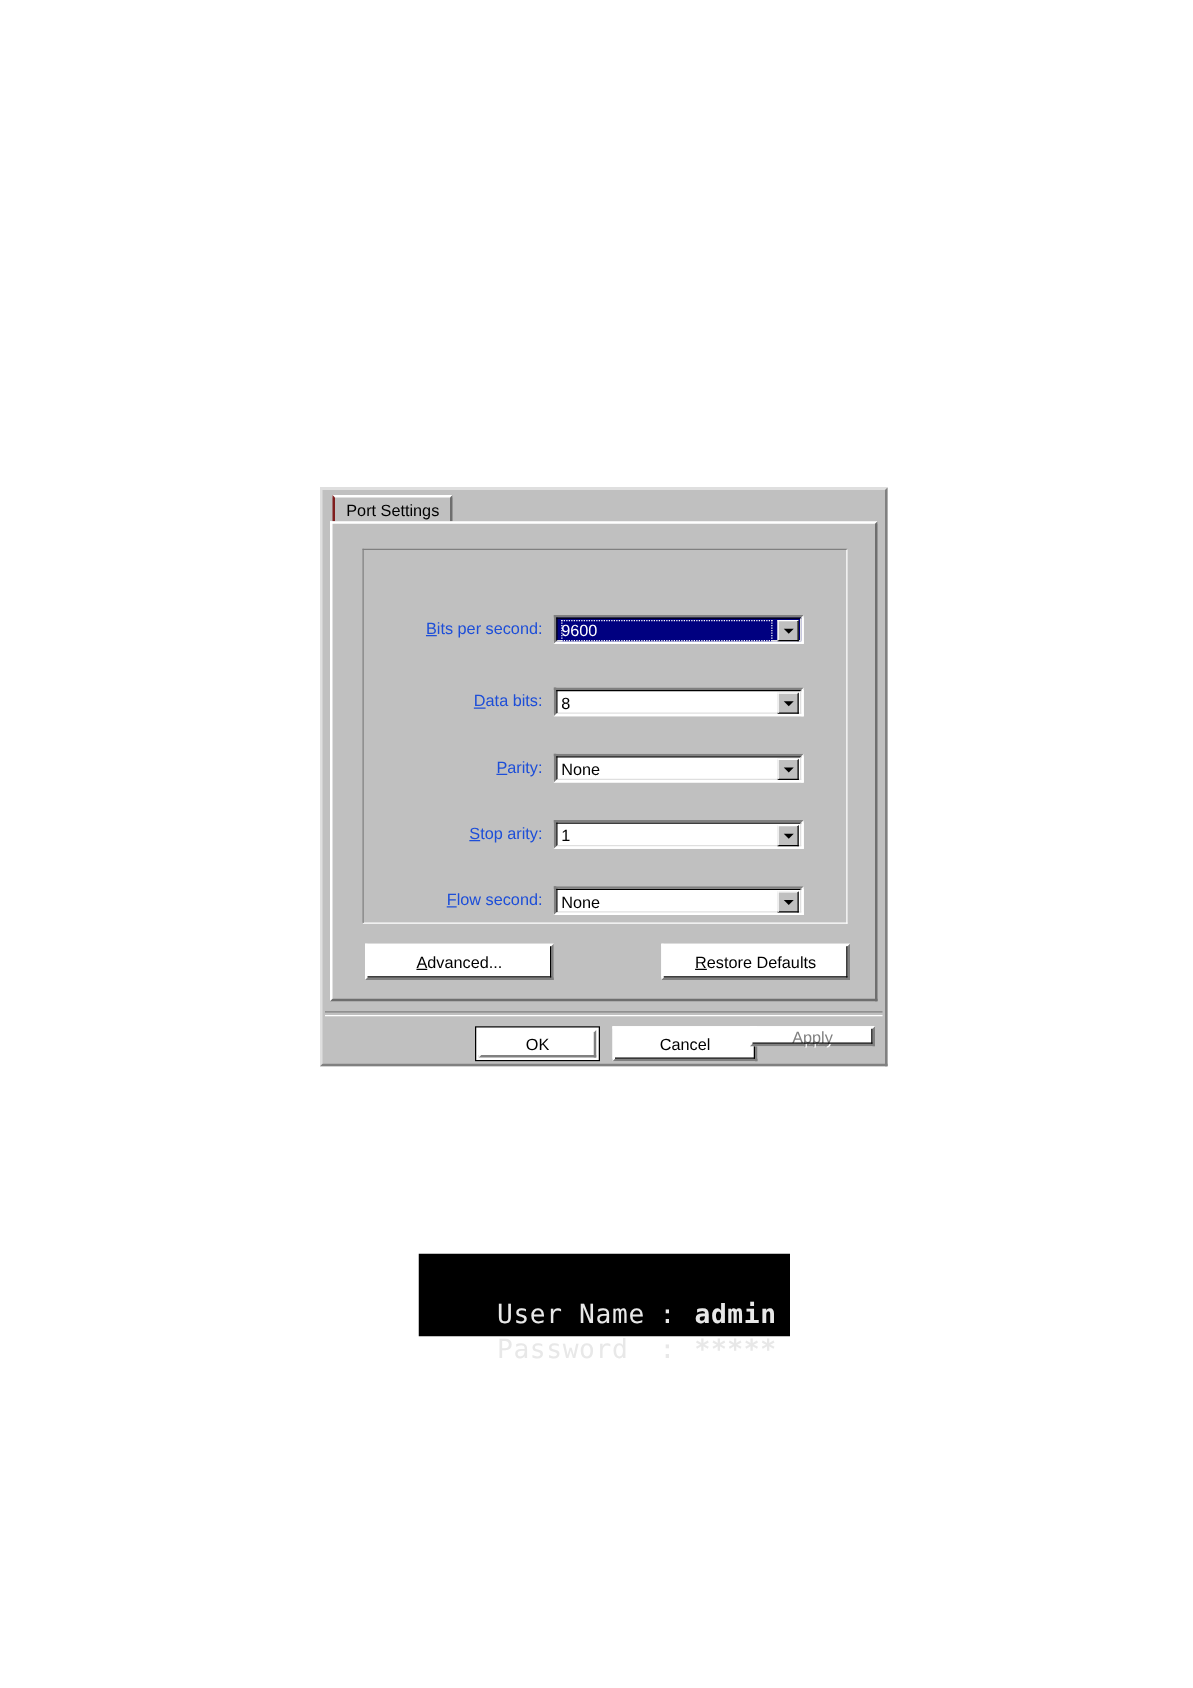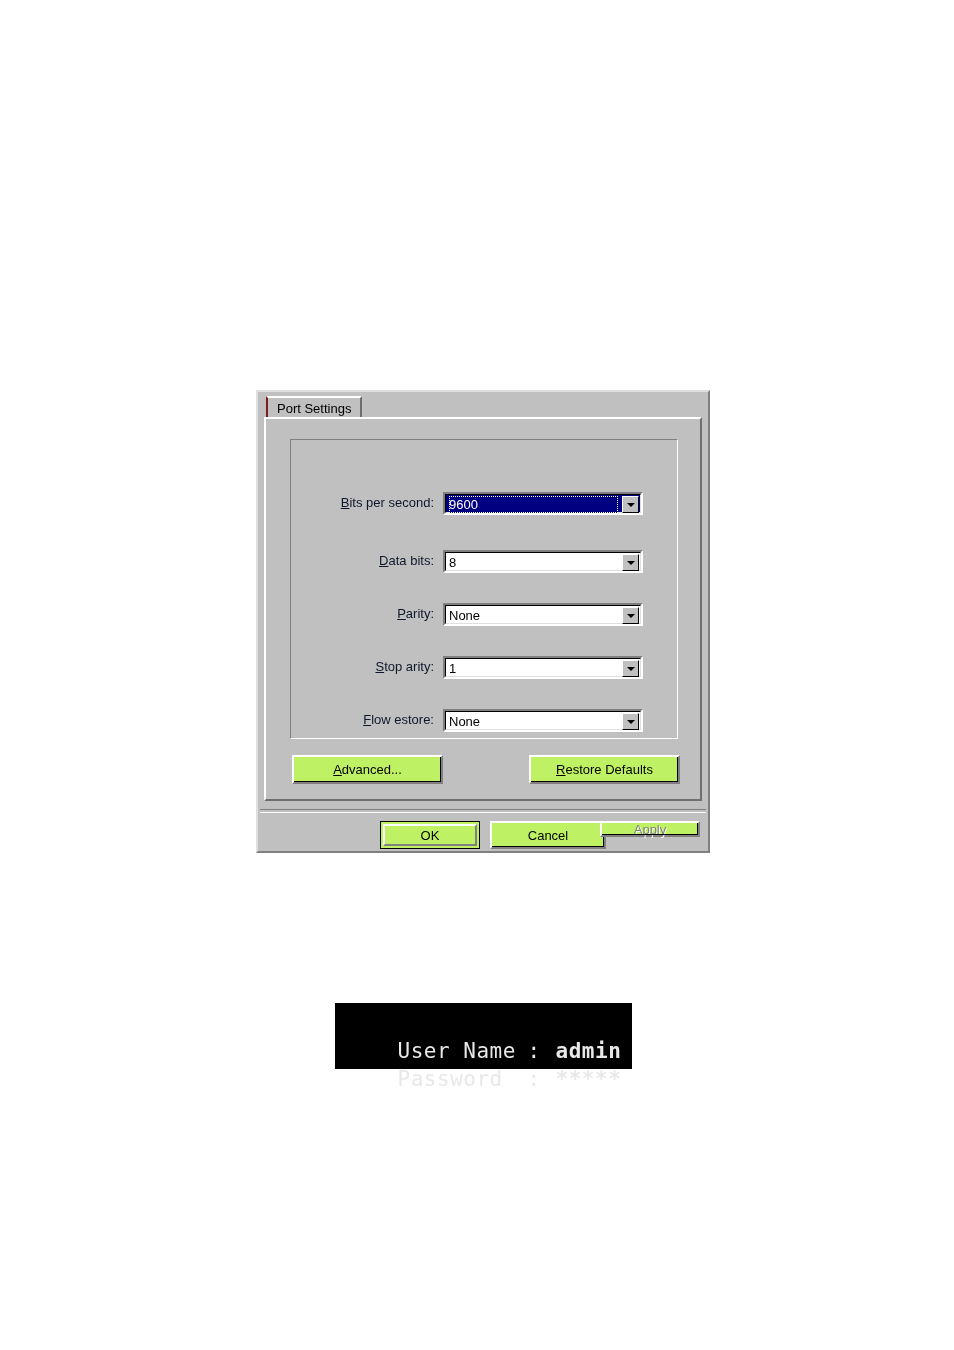--- a/index.html
+++ b/index.html
@@ -89,21 +89,21 @@
     position: absolute;
     left: 0;
     width: 100%;
     height: 24px;
   }
   .field-label {
     position: absolute;
     right: 243px;
     top: 3px;
     font-size: 13px;
-    color: #0f172a;
+    color: #1d4ed8;
     white-space: nowrap;
     text-align: right;
   }
   .field-label u { text-decoration: underline; }
 
   
   .combo {
     position: absolute;
     left: 152px;
     top: 0;
@@ -169,21 +169,21 @@
     border-left: 4px solid transparent;
     border-right: 4px solid transparent;
     border-top: 4px solid #000000;
     display: block;
   }
 
   
   .btn {
     position: absolute;
     box-sizing: border-box;
-    background: #bef264;
+    background: #ffffff;
     border-top: 2px solid #ffffff;
     border-left: 2px solid #ffffff;
     border-right: 2px solid #808080;
     border-bottom: 2px solid #808080;
     font-size: 13px;
     color: #000000;
     text-align: center;
     white-space: nowrap;
     padding: 0;
     font-family: "Liberation Sans", sans-serif;
@@ -311,21 +311,21 @@
           <div class="combo-inner">
             <div class="combo-value">1</div>
             <div class="combo-arrow">
                 <i></i>
               </div>
           </div>
         </div>
       </div>
 
       <div class="field-row" style="top:269px;">
-        <div class="field-label"><u>F</u><span>low estore:</span></div>
+        <div class="field-label"><u>F</u><span>low second:</span></div>
         <div class="combo">
           <div class="combo-inner">
             <div class="combo-value">None</div>
             <div class="combo-arrow">
                 <i></i>
               </div>
           </div>
         </div>
       </div>
 

